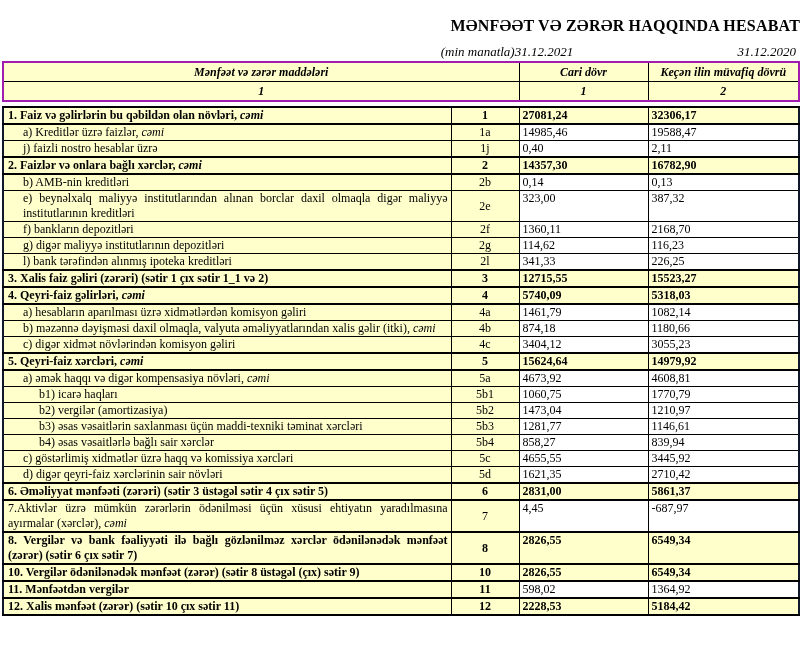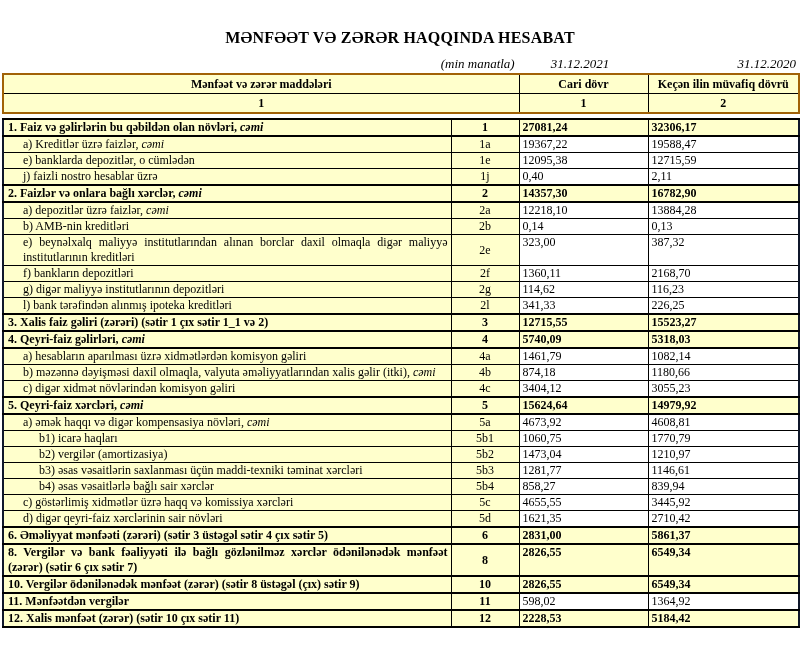--- a/index.html
+++ b/index.html
@@ -3,38 +3,38 @@
 <meta charset="utf-8">
 <style>
   html,body{margin:0;padding:0;}
   body{
     width:800px;height:651px;background:#FFFFFF;color:#000;
     font-family:"Liberation Serif", serif;
     -webkit-font-smoothing:antialiased;
     overflow:hidden;
   }
   .title{
-    margin-top:28px;text-align:center;font-weight:bold;font-size:16px;
+    margin-top:16px;text-align:right;font-weight:bold;font-size:16px;
     letter-spacing:.2px;line-height:19px;
   }
   .subtitle{
     display:flex;margin-top:9px;font-style:italic;font-size:13px;line-height:15px;
     margin-left:2px;width:796px;
   }
   .subtitle .unit{width:514px;text-align:right;}
-  .subtitle .d1{width:131px;text-align:center;padding-right:2px;}
+  .subtitle .d1{width:131px;text-align:left;padding-right:2px;}
   .subtitle .d2{width:149px;text-align:right;padding-right:2px;}
 
   table{border-collapse:collapse;table-layout:fixed;width:796px;margin-left:2px;}
   col.c-label{width:448px;}
   col.c-code{width:68px;}
   col.c-cur{width:129px;}
   col.c-prev{width:151px;}
 
-  .hdr{border:2px solid #a16207;margin-top:2px;}
+  .hdr{border:2px solid #a21caf;margin-top:2px;font-style:italic;}
   .hdr td{
     background:var(--hl,#FFFFCC);border:1px solid #000;text-align:center;
     font-weight:bold;font-size:12px;white-space:nowrap;
     padding:1px 1px;height:16px;vertical-align:middle;overflow:hidden;
   }
 
   .body-tbl{border:2px solid #0f172a;margin-top:4px;}
   .body-tbl td{
     border:1px solid #000;font-size:12px;line-height:15px;padding:0 3px;
   }
@@ -92,48 +92,36 @@
   <tbody id="rows">
       <tr class="bold thick ">
         <td class="lbl ind0"><span>1. Faiz və gəlirlərin bu qəbildən olan növləri, </span><span class="it">cəmi</span></td>
         <td class="code">1</td>
         <td class="val hl">27081,24</td>
         <td class="val hl">32306,17</td>
       </tr>
       <tr class="">
         <td class="lbl ind1"><span>a) Kreditlər üzrə faizlər, </span><span class="it">cəmi</span></td>
         <td class="code">1a</td>
-        <td class="val">19367,22</td>
+        <td class="val">14985,46</td>
         <td class="val">19588,47</td>
-      </tr>
-      <tr class="">
-        <td class="lbl ind1"><span>e) banklarda depozitlər, o cümlədən</span><span class="it"></span></td>
-        <td class="code">1e</td>
-        <td class="val">12095,38</td>
-        <td class="val">12715,59</td>
       </tr>
       <tr class="">
         <td class="lbl ind1"><span>j) faizli nostro hesablar üzrə</span><span class="it"></span></td>
         <td class="code">1j</td>
         <td class="val">0,40</td>
         <td class="val">2,11</td>
       </tr>
       <tr class="bold thick ">
         <td class="lbl ind0"><span>2. Faizlər və onlara bağlı xərclər, </span><span class="it">cəmi</span></td>
         <td class="code">2</td>
         <td class="val hl">14357,30</td>
         <td class="val hl">16782,90</td>
       </tr>
       <tr class="">
-        <td class="lbl ind1"><span>a) depozitlər üzrə faizlər, </span><span class="it">cəmi</span></td>
-        <td class="code">2a</td>
-        <td class="val">12218,10</td>
-        <td class="val">13884,28</td>
-      </tr>
-      <tr class="">
         <td class="lbl ind1"><span>b) AMB-nin kreditləri</span><span class="it"></span></td>
         <td class="code">2b</td>
         <td class="val">0,14</td>
         <td class="val">0,13</td>
       </tr>
       <tr class="">
         <td class="lbl ind1 just"><span>e) beynəlxalq maliyyə institutlarından alınan borclar daxil olmaqla digər maliyyə institutlarının kreditləri</span><span class="it"></span></td>
         <td class="code">2e</td>
         <td class="val">323,00</td>
         <td class="val">387,32</td>
@@ -233,20 +221,26 @@
         <td class="code">5d</td>
         <td class="val">1621,35</td>
         <td class="val">2710,42</td>
       </tr>
       <tr class="bold thick ">
         <td class="lbl ind0"><span>6. Əməliyyat mənfəəti (zərəri) (sətir 3 üstəgəl sətir 4 çıx sətir 5)</span><span class="it"></span></td>
         <td class="code">6</td>
         <td class="val hl">2831,00</td>
         <td class="val hl">5861,37</td>
       </tr>
+      <tr class="thick ">
+        <td class="lbl ind0 just"><span>7.Aktivlər üzrə mümkün zərərlərin ödənilməsi üçün xüsusi ehtiyatın yaradılmasına ayırmalar (xərclər), </span><span class="it">cəmi</span></td>
+        <td class="code">7</td>
+        <td class="val">4,45</td>
+        <td class="val">-687,97</td>
+      </tr>
       <tr class="bold thick ">
         <td class="lbl ind0 just"><span>8. Vergilər və bank fəaliyyəti ilə bağlı gözlənilməz xərclər ödənilənədək mənfəət (zərər) (sətir 6 çıx sətir 7)</span><span class="it"></span></td>
         <td class="code">8</td>
         <td class="val hl">2826,55</td>
         <td class="val hl">6549,34</td>
       </tr>
       <tr class="bold thick ">
         <td class="lbl ind0"><span>10. Vergilər ödənilənədək mənfəət (zərər) (sətir 8 üstəgəl (çıx) sətir 9)</span><span class="it"></span></td>
         <td class="code">10</td>
         <td class="val hl">2826,55</td>

